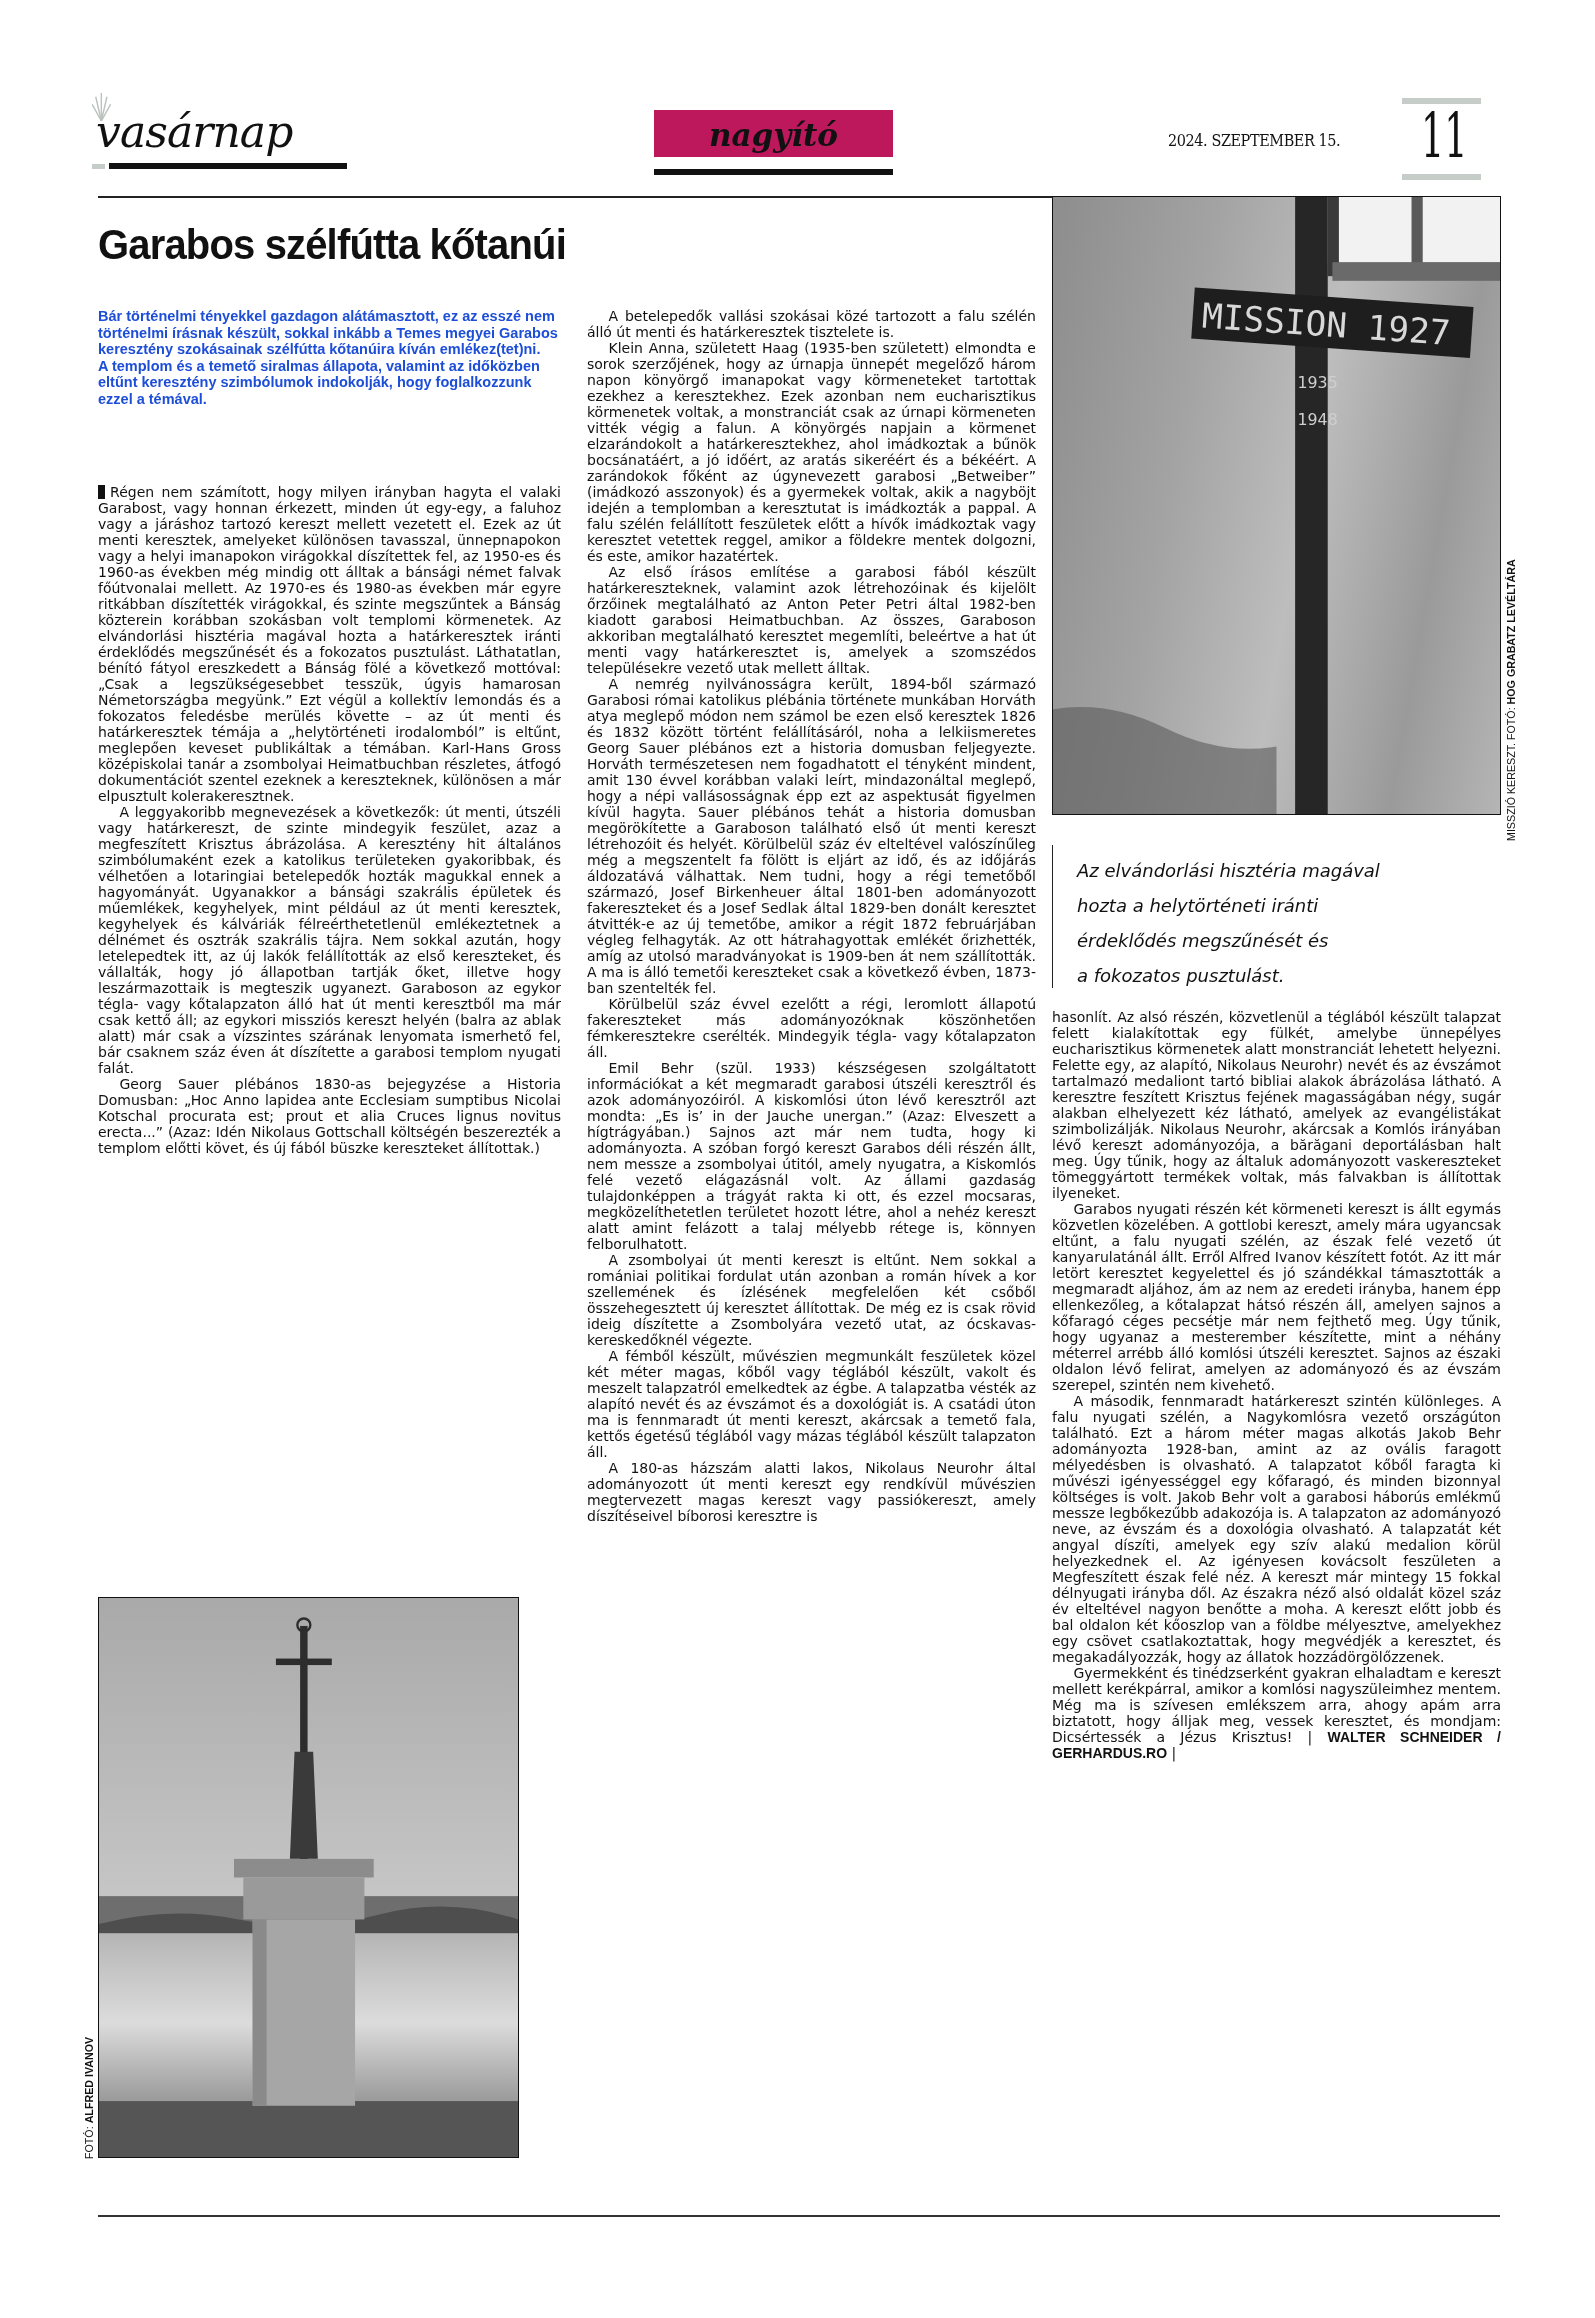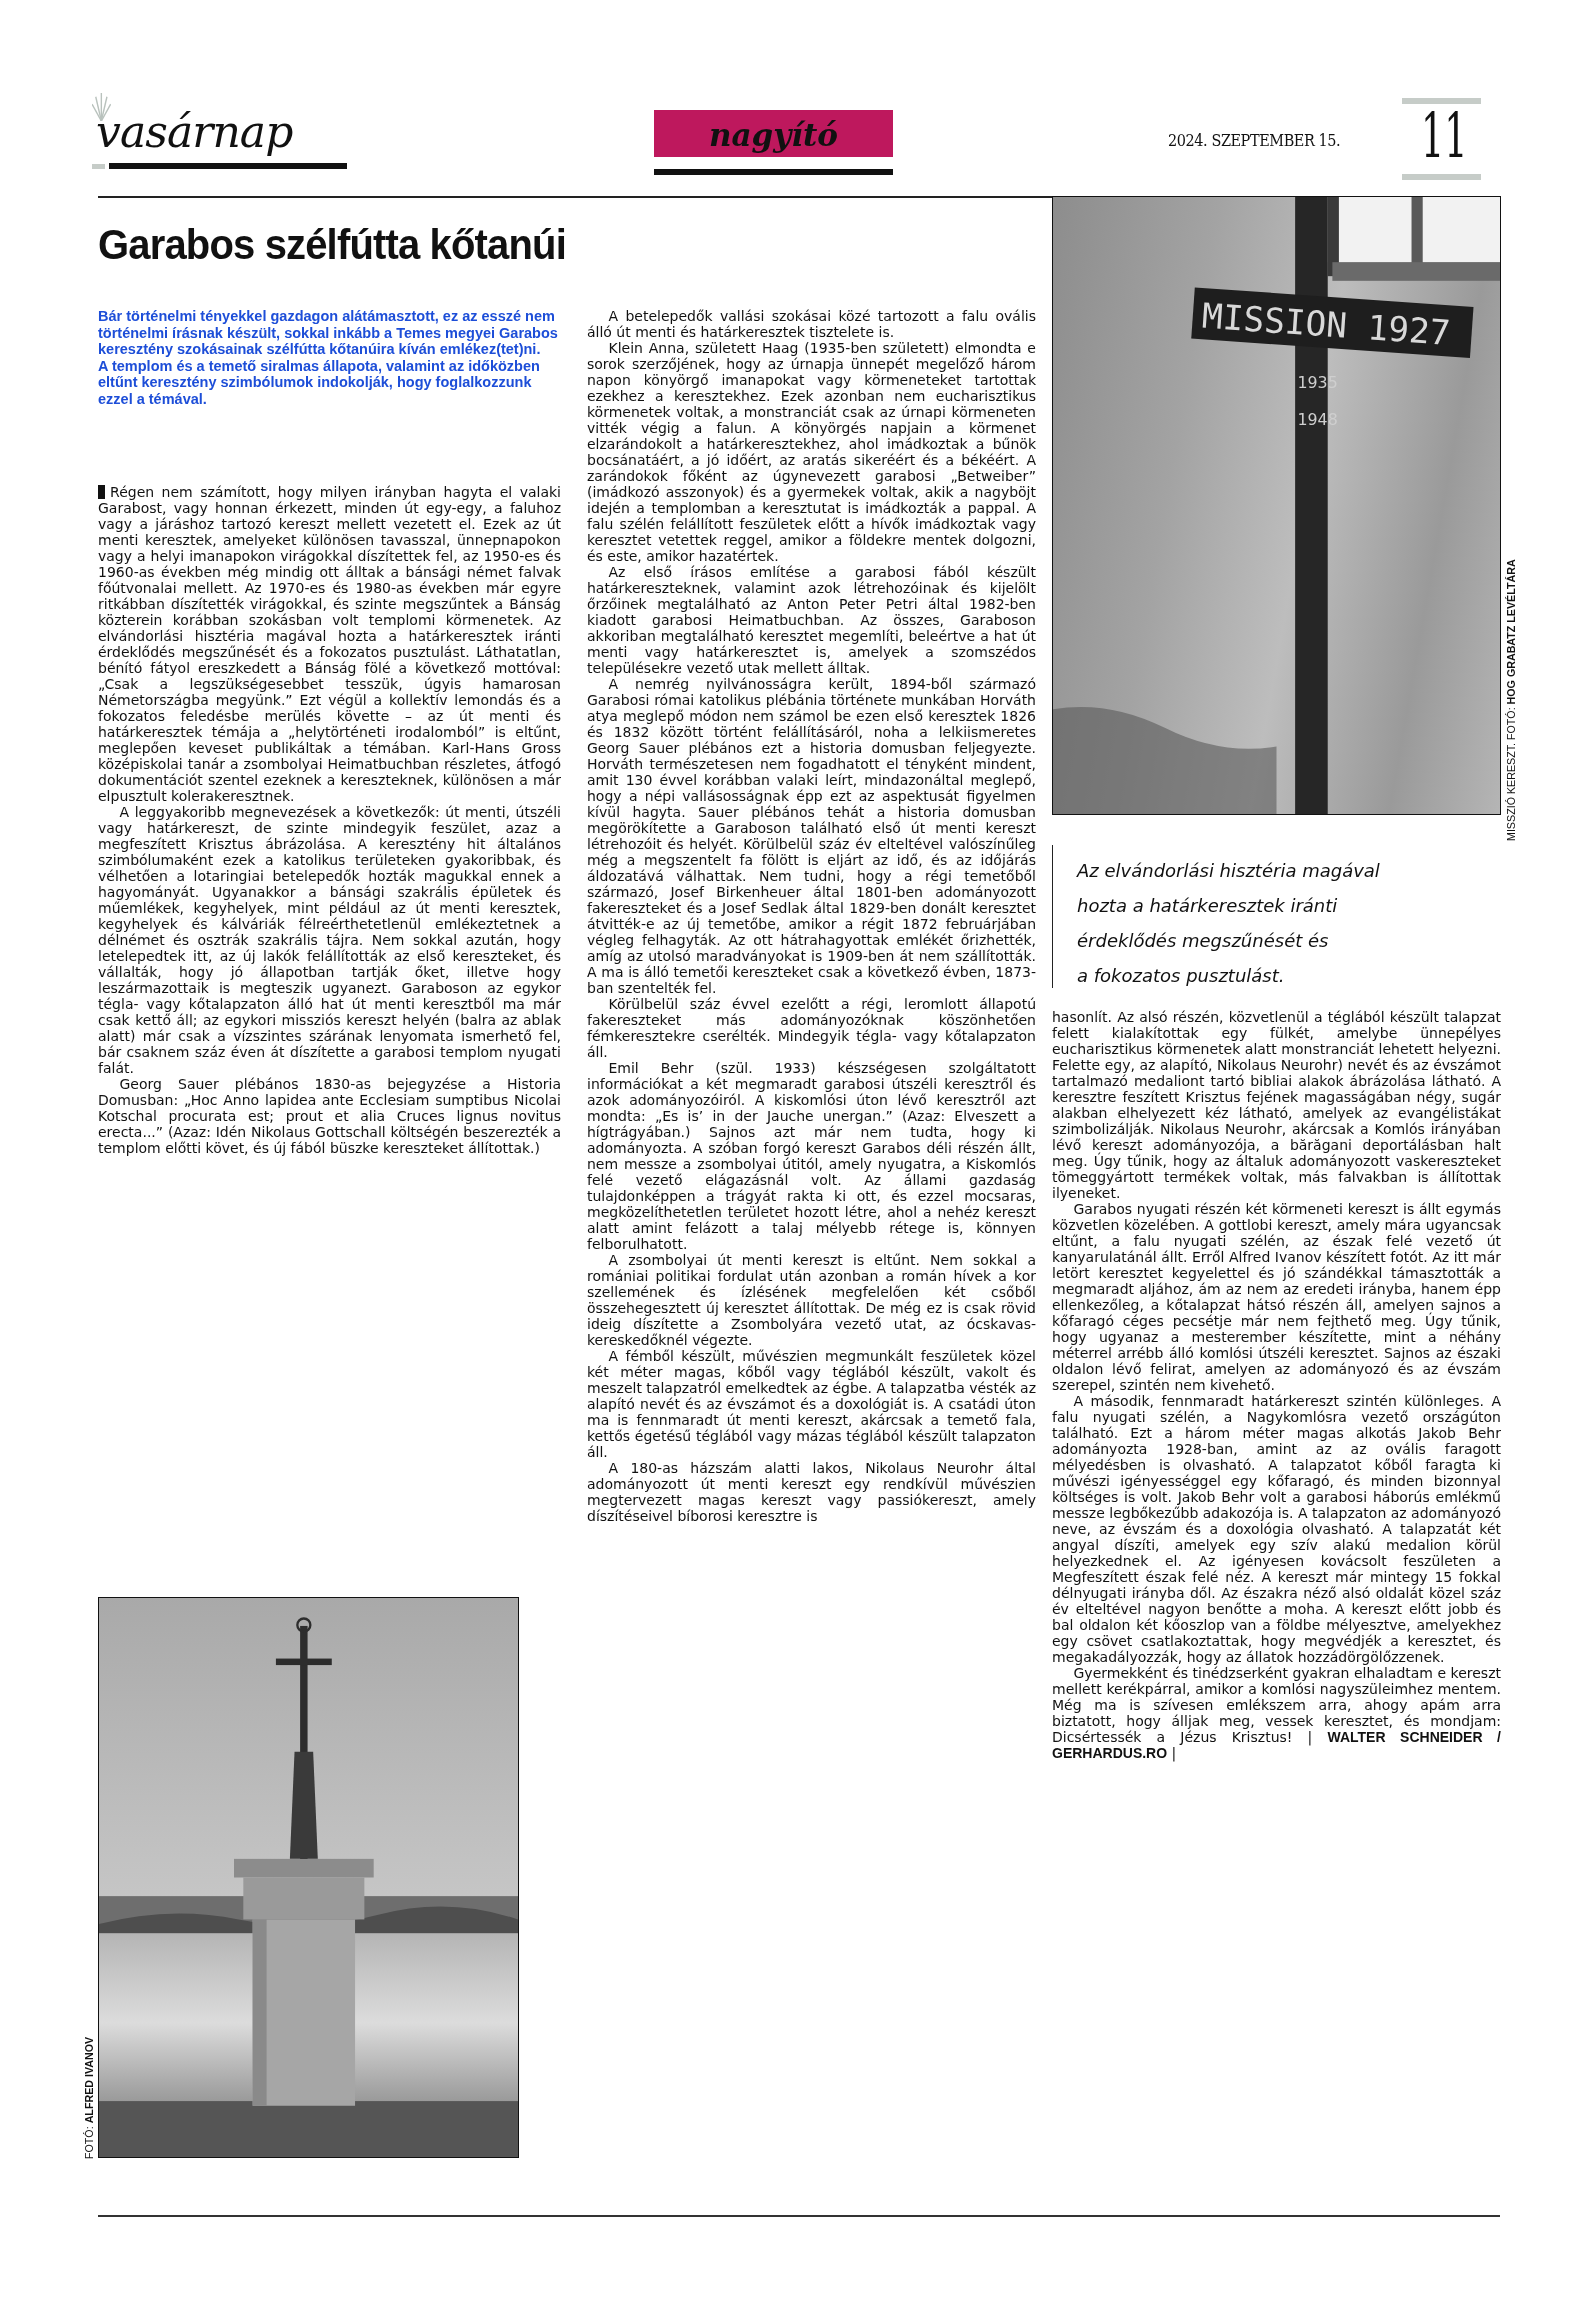--- a/index.html
+++ b/index.html
@@ -125,21 +125,21 @@
 
     <rect x="432" y="60" width="16" height="500" fill="#2d2d2d"></rect>
     <rect x="380" y="130" width="120" height="14" fill="#2d2d2d"></rect>
     <circle cx="440" cy="58" r="14" fill="none" stroke="#2d2d2d" stroke-width="5"></circle>
     <path d="M420 330 L460 330 L470 560 L410 560 Z" fill="#3a3a3a"></path>
   </svg>
 </div>
 <div class="credit-vert credit-bottom"><span>FOTÓ:</span> <b>ALFRED IVANOV</b></div>
 
 <div class="col col2">
-  <p>A betelepedők vallási szokásai közé tartozott a falu ovális álló út menti és határkeresztek tisztelete is.</p>
+  <p>A betelepedők vallási szokásai közé tartozott a falu szélén álló út menti és határkeresztek tisztelete is.</p>
   <p>Klein Anna, született Haag (1935-ben született) elmondta e sorok szerzőjének, hogy az úrnapja ünnepét megelőző három napon könyörgő imanapokat vagy körmeneteket tartottak ezekhez a keresztekhez. Ezek azonban nem eucharisztikus körmenetek voltak, a monstranciát csak az úrnapi körmeneten vitték végig a falun. A könyörgés napjain a körmenet elzarándokolt a határkeresztekhez, ahol imádkoztak a bűnök bocsánatáért, a jó időért, az aratás sikeréért és a békéért. A zarándokok főként az úgynevezett garabosi „Betweiber” (imádkozó asszonyok) és a gyermekek voltak, akik a nagyböjt idején a templomban a keresztutat is imádkozták a pappal. A falu szélén felállított feszületek előtt a hívők imádkoztak vagy keresztet vetettek reggel, amikor a földekre mentek dolgozni, és este, amikor hazatértek.</p>
   <p>Az első írásos említése a garabosi fából készült határkereszteknek, valamint azok létrehozóinak és kijelölt őrzőinek megtalálható az Anton Peter Petri által 1982-ben kiadott garabosi Heimatbuchban. Az összes, Garaboson akkoriban megtalálható keresztet megemlíti, beleértve a hat út menti vagy határkeresztet is, amelyek a szomszédos településekre vezető utak mellett álltak.</p>
   <p>A nemrég nyilvánosságra került, 1894-ből származó Garabosi római katolikus plébánia története munkában Horváth atya meglepő módon nem számol be ezen első keresztek 1826 és 1832 között történt felállításáról, noha a lelkiismeretes Georg Sauer plébános ezt a historia domusban feljegyezte. Horváth természetesen nem fogadhatott el tényként mindent, amit 130 évvel korábban valaki leírt, mindazonáltal meglepő, hogy a népi vallásosságnak épp ezt az aspektusát figyelmen kívül hagyta. Sauer plébános tehát a historia domusban megörökítette a Garaboson található első út menti kereszt létrehozóit és helyét. Körülbelül száz év elteltével valószínűleg még a megszentelt fa fölött is eljárt az idő, és az időjárás áldozatává válhattak. Nem tudni, hogy a régi temetőből származó, Josef Birkenheuer által 1801-ben adományozott fakereszteket és a Josef Sedlak által 1829-ben donált keresztet átvitték-e az új temetőbe, amikor a régit 1872 februárjában végleg felhagyták. Az ott hátrahagyottak emlékét őrizhették, amíg az utolsó maradványokat is 1909-ben át nem szállították. A ma is álló temetői kereszteket csak a következő évben, 1873-ban szentelték fel.</p>
   <p>Körülbelül száz évvel ezelőtt a régi, leromlott állapotú fakereszteket más adományozóknak köszönhetően fémkeresztekre cserélték. Mindegyik tégla- vagy kőtalapzaton áll.</p>
   <p>Emil Behr (szül. 1933) készségesen szolgáltatott információkat a két megmaradt garabosi útszéli keresztről és azok adományozóiról. A kiskomlósi úton lévő keresztről azt mondta: „Es is’ in der Jauche unergan.” (Azaz: Elveszett a hígtrágyában.) Sajnos azt már nem tudta, hogy ki adományozta. A szóban forgó kereszt Garabos déli részén állt, nem messze a zsombolyai útitól, amely nyugatra, a Kiskomlós felé vezető elágazásnál volt. Az állami gazdaság tulajdonképpen a trágyát rakta ki ott, és ezzel mocsaras, megközelíthetetlen területet hozott létre, ahol a nehéz kereszt alatt amint felázott a talaj mélyebb rétege is, könnyen felborulhatott.</p>
   <p>A zsombolyai út menti kereszt is eltűnt. Nem sokkal a romániai politikai fordulat után azonban a román hívek a kor szellemének és ízlésének megfelelően két csőből összehegesztett új keresztet állítottak. De még ez is csak rövid ideig díszítette a Zsombolyára vezető utat, az ócskavas-kereskedőknél végezte.</p>
   <p>A fémből készült, művészien megmunkált feszületek közel két méter magas, kőből vagy téglából készült, vakolt és meszelt talapzatról emelkedtek az égbe. A talapzatba vésték az alapító nevét és az évszámot és a doxológiát is. A csatádi úton ma is fennmaradt út menti kereszt, akárcsak a temető fala, kettős égetésű téglából vagy mázas téglából készült talapzaton áll.</p>
   <p>A 180-as házszám alatti lakos, Nikolaus Neurohr által adományozott út menti kereszt egy rendkívül művészien megtervezett magas kereszt vagy passiókereszt, amely díszítéseivel bíborosi keresztre is</p>
 </div>
 
@@ -155,21 +155,21 @@
     <text x="525" y="410" font-family="DejaVu Sans, sans-serif" font-size="34" fill="#cfcfcf">1935</text>
     <text x="525" y="490" font-family="DejaVu Sans, sans-serif" font-size="34" fill="#cfcfcf">1948</text>
     <path d="M0 1100 Q 120 1080 240 1140 T 480 1180 L 480 1325 L 0 1325 Z" fill="#5a5a5a" opacity="0.6"></path>
   </svg>
 </div>
 <div class="credit-vert credit-top"><span>MISSZIÓ KERESZT. FOTÓ:</span> <b>HOG GRABATZ LEVÉLTÁRA</b></div>
 
 <div class="pullquote">
   <div class="pullquote-text">
     <span>Az elvándorlási hisztéria magával</span>
-    <span>hozta a határkeresztek iránti</span>
+    <span>hozta a helytörténeti iránti</span>
     <span>érdeklődés megszűnését és</span>
     <span>a fokozatos pusztulást.</span>
   </div>
 </div>
 
 <div class="col col3">
   <p class="noindent">hasonlít. Az alsó részén, közvetlenül a téglából készült talapzat felett kialakítottak egy fülkét, amelybe ünnepélyes eucharisztikus körmenetek alatt monstranciát lehetett helyezni. Felette egy, az alapító, Nikolaus Neurohr) nevét és az évszámot tartalmazó medaliont tartó bibliai alakok ábrázolása látható. A keresztre feszített Krisztus fejének magasságában négy, sugár alakban elhelyezett kéz látható, amelyek az evangélistákat szimbolizálják. Nikolaus Neurohr, akárcsak a Komlós irányában lévő kereszt adományozója, a bărăgani deportálásban halt meg. Úgy tűnik, hogy az általuk adományozott vaskereszteket tömeggyártott termékek voltak, más falvakban is állítottak ilyeneket.</p>
   <p>Garabos nyugati részén két körmeneti kereszt is állt egymás közvetlen közelében. A gottlobi kereszt, amely mára ugyancsak eltűnt, a falu nyugati szélén, az észak felé vezető út kanyarulatánál állt. Erről Alfred Ivanov készített fotót. Az itt már letört keresztet kegyelettel és jó szándékkal támasztották a megmaradt aljához, ám az nem az eredeti irányba, hanem épp ellenkezőleg, a kőtalapzat hátsó részén áll, amelyen sajnos a kőfaragó céges pecsétje már nem fejthető meg. Úgy tűnik, hogy ugyanaz a mesterember készítette, mint a néhány méterrel arrébb álló komlósi útszéli keresztet. Sajnos az északi oldalon lévő felirat, amelyen az adományozó és az évszám szerepel, szintén nem kivehető.</p>
   <p>A második, fennmaradt határkereszt szintén különleges. A falu nyugati szélén, a Nagykomlósra vezető országúton található. Ezt a három méter magas alkotás Jakob Behr adományozta 1928-ban, amint az az ovális faragott mélyedésben is olvasható. A talapzatot kőből faragta ki művészi igényességgel egy kőfaragó, és minden bizonnyal költséges is volt. Jakob Behr volt a garabosi háborús emlékmű messze legbőkezűbb adakozója is. A talapzaton az adományozó neve, az évszám és a doxológia olvasható. A talapzatát két angyal díszíti, amelyek egy szív alakú medalion körül helyezkednek el. Az igényesen kovácsolt feszületen a Megfeszített észak felé néz. A kereszt már mintegy 15 fokkal délnyugati irányba dől. Az északra néző alsó oldalát közel száz év elteltével nagyon benőtte a moha. A kereszt előtt jobb és bal oldalon két kőoszlop van a földbe mélyesztve, amelyekhez egy csövet csatlakoztattak, hogy megvédjék a keresztet, és megakadályozzák, hogy az állatok hozzádörgölőzzenek.</p>
   <p><span>Gyermekként és tinédzserként gyakran elhaladtam e kereszt mellett kerékpárral, amikor a komlósi nagyszüleimhez mentem. Még ma is szívesen emlékszem arra, ahogy apám arra biztatott, hogy álljak meg, vessek keresztet, és mondjam: Dicsértessék a Jézus Krisztus!</span> | <span class="byline">WALTER SCHNEIDER / GERHARDUS.RO</span> |</p>

